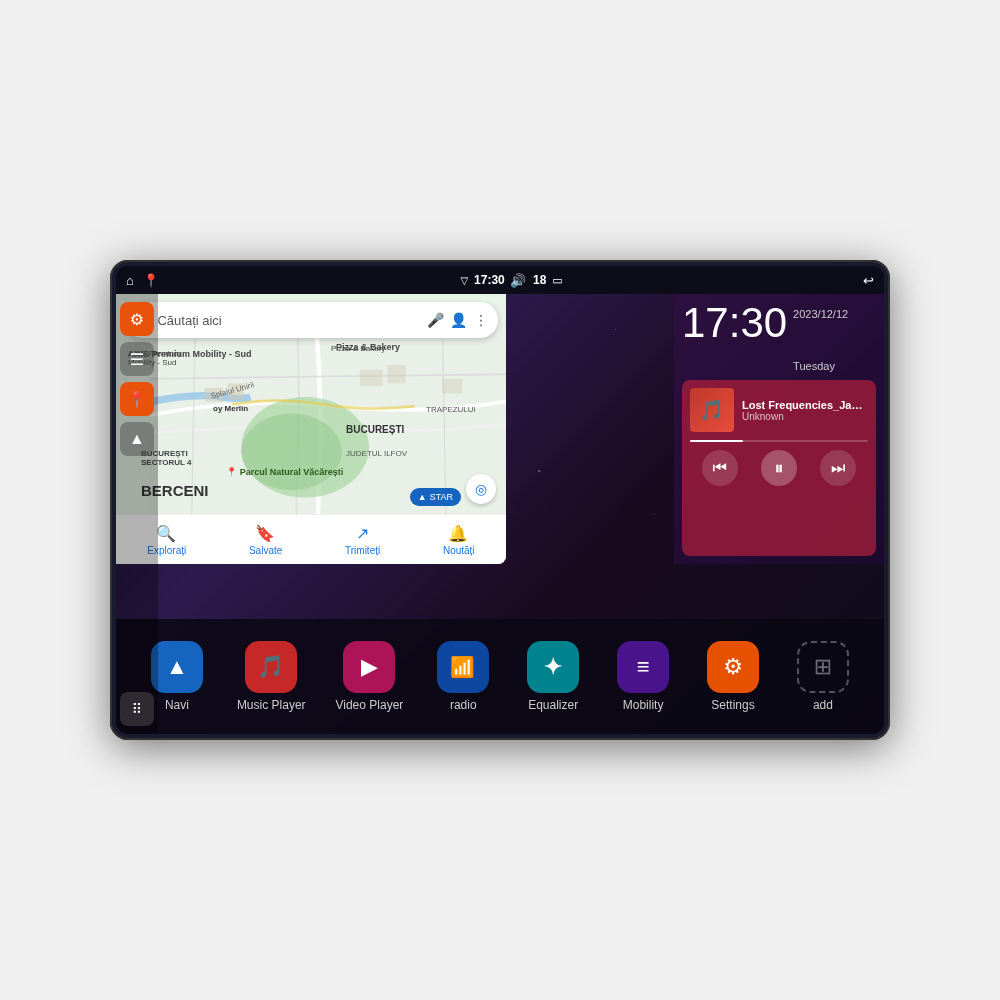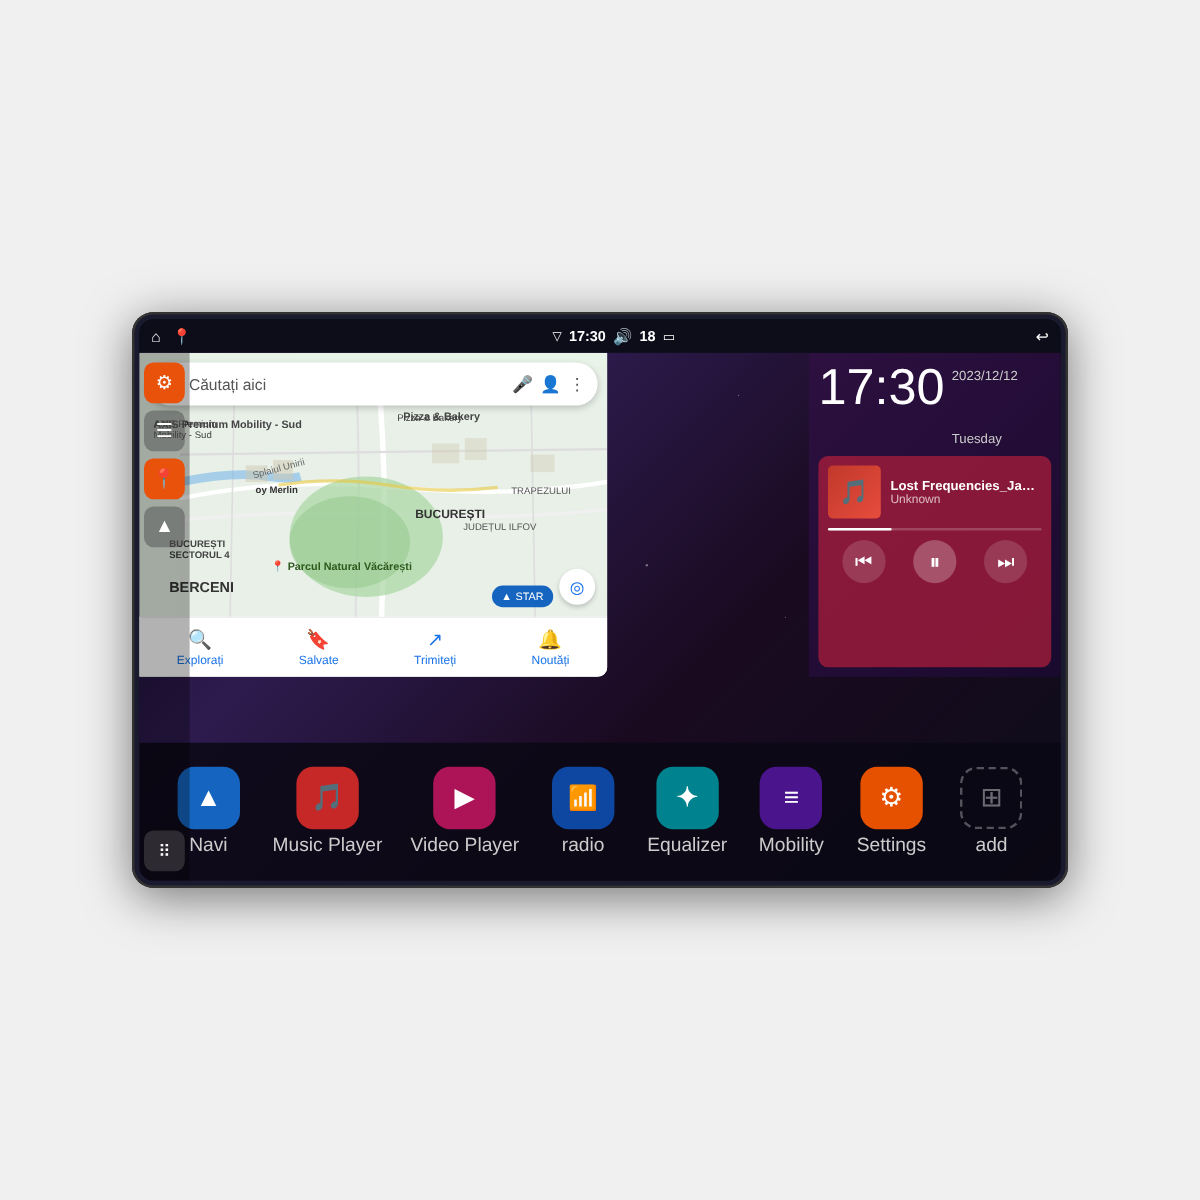--- a/index.html
+++ b/index.html
@@ -342,21 +342,21 @@
     .app-icon.cyan { background: #00838f; }
     .app-icon.purple-eq { background: #4a148c; }
     .app-icon.orange-set { background: #e65100; }
     .app-icon.gray-add {
       background: transparent;
       border: 2px dashed rgba(255,255,255,0.3);
     }
 
     .app-label {
       color: #ccc;
-      font-size: 16px;
+      font-size: 12px;
       text-align: center;
       white-space: nowrap;
     }
 
     
     .stars {
       position: absolute;
       top: 0; left: 0; right: 0; bottom: 0;
       pointer-events: none;
       z-index: 1;
@@ -492,23 +492,23 @@
 
         
         <div style="position:absolute;top:55px;left:12px;font-size:9px;color:#444;font-weight:600;">AXIS Premium Mobility - Sud</div>
         <div style="position:absolute;top:48px;left:220px;font-size:9px;color:#444;font-weight:600;">Pizza &amp; Bakery</div>
         <div style="position:absolute;top:55px;left:12px;font-size:8px;color:#444;">AXIS Premium<br>Mobility - Sud</div>
         <div style="position:absolute;top:50px;left:215px;font-size:8px;color:#444;">Pizza &amp; Bakery</div>
         <div style="position:absolute;top:92px;left:94px;font-size:8px;color:#666;transform:rotate(-15deg);">Splaiul Unirii</div>
         <div style="position:absolute;top:110px;left:60px;font-size:8px;color:#333;font-weight:700;margin-left:37px;">oy Merlin</div>
         <div style="position:absolute;top:130px;left:110px;font-size:9px;color:#2d5a1b;font-weight:700;margin-top:43px;">📍 Parcul Natural Văcărești</div>
         <div style="position:absolute;top:130px;left:230px;font-size:10px;color:#333;font-weight:700;">BUCUREȘTI</div>
-        <div style="position:absolute;top:141px;left:230px;font-size:8px;color:#555;margin-left:40px;">JUDEȚUL ILFOV</div>
+        <div style="position:absolute;top:155px;left:230px;font-size:8px;color:#555;">JUDEȚUL ILFOV</div>
         <div style="position:absolute;top:155px;left:25px;font-size:8px;color:#444;font-weight:600;">BUCUREȘTI<br>SECTORUL 4</div>
-        <div style="position:absolute;top:188px;left:25px;font-size:12px;color:#333;font-weight:700;text-align:right;">BERCENI</div>
+        <div style="position:absolute;top:188px;left:25px;font-size:15px;color:#333;font-weight:700;text-align:right;">BERCENI</div>
         <div style="position:absolute;top:65px;left:310px;font-size:8px;color:#555;margin-top:46px;">TRAPEZULUI</div>
 
         
         <div class="map-location-btn">
           <span style="color:#1a73e8;">◎</span>
         </div>
 
         
         <div class="map-navigate-btn">
           <span>▲</span>

